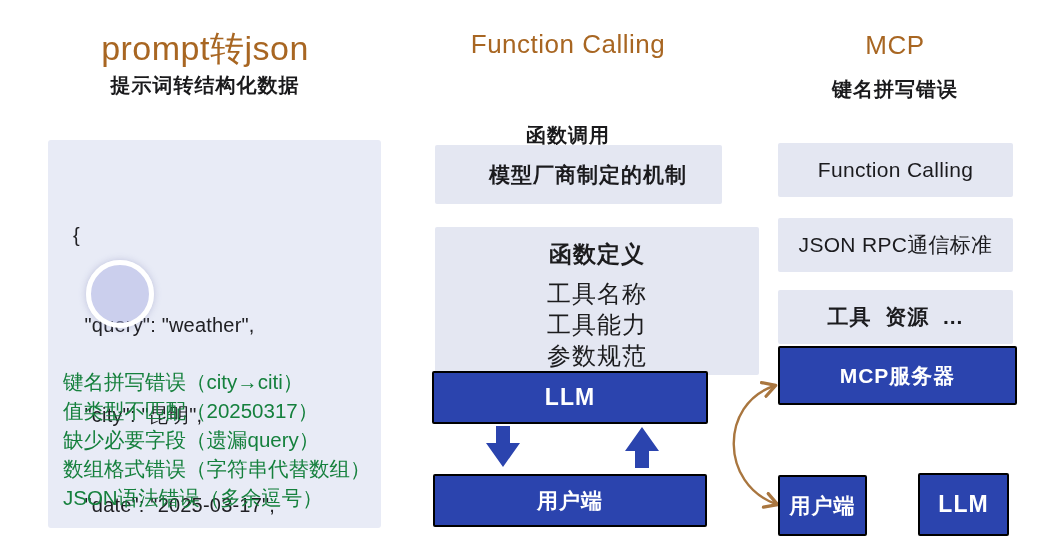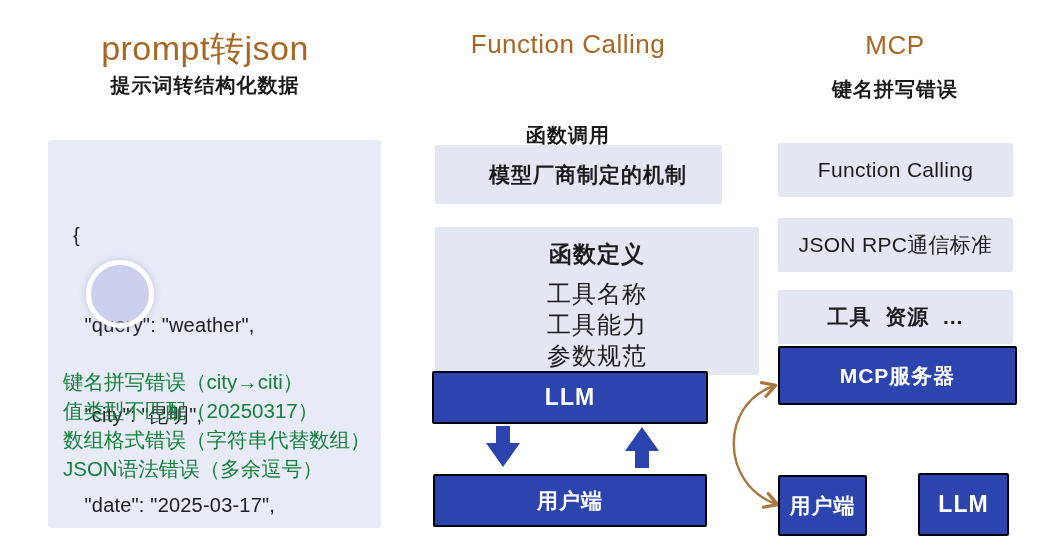--- a/index.html
+++ b/index.html
@@ -70,20 +70,21 @@
   <div>  "date": "2025-03-17",</div>
   
   
 </div>
 
 <div class="abs click-circle"></div>
 
 <div class="abs errors">
   <div>键名拼写错误（city→citi）</div>
   <div>值类型不匹配（20250317）</div>
+  <div>缺少必要字段（遗漏query）</div>
   <div>数组格式错误（字符串代替数组）</div>
   <div>JSON语法错误（多余逗号）</div>
 </div>
 
 <div class="abs col-title" style="left:430px;top:29px;width:276px;font-size:26px;">Function Calling</div>
 <div class="abs col-sub" style="left:430px;top:74px;width:276px;margin-top:48px;">函数调用</div>
 
 <div class="abs gbox" style="left:435px;top:145px;width:268px;height:59px;padding-left:19px;">模型厂商制定的机制</div>
 
 <div class="abs defbox" style="left:435px;top:227px;width:324px;height:148px;">

